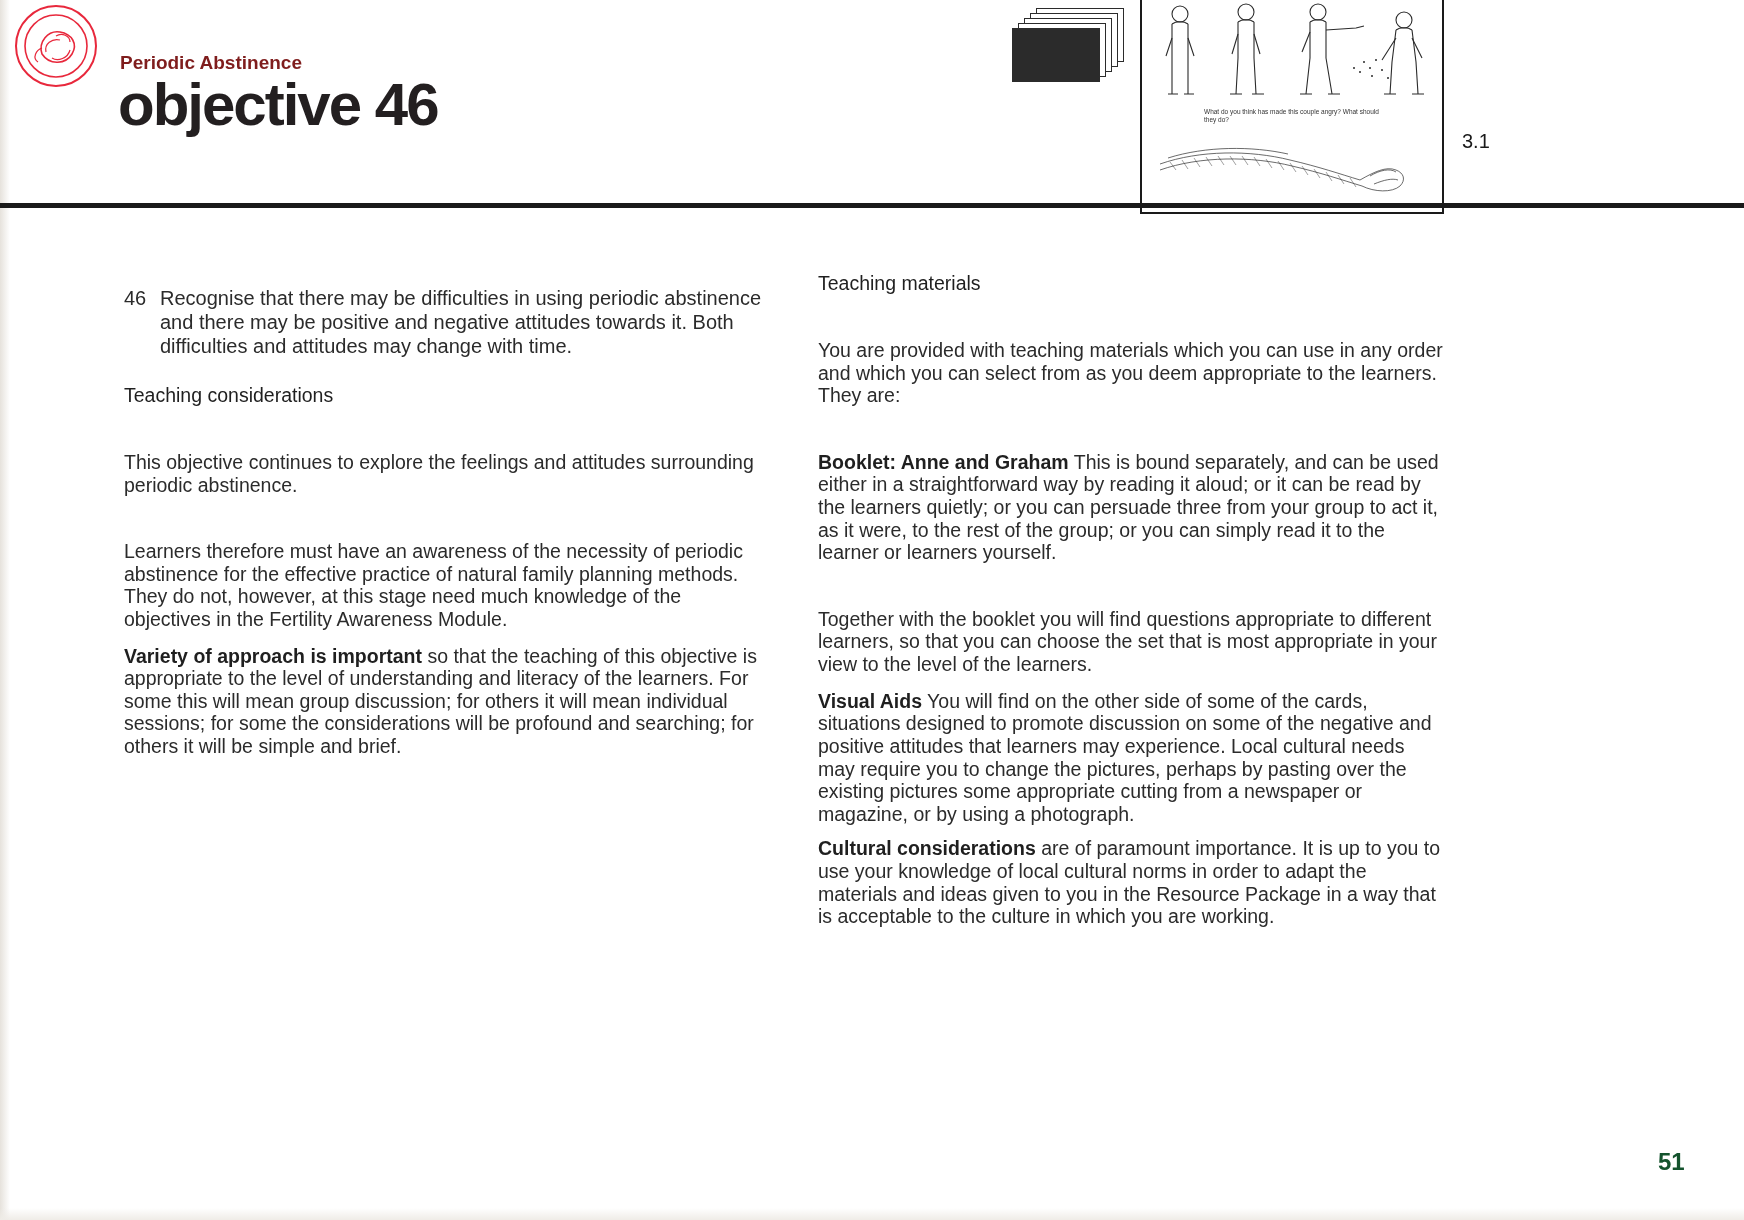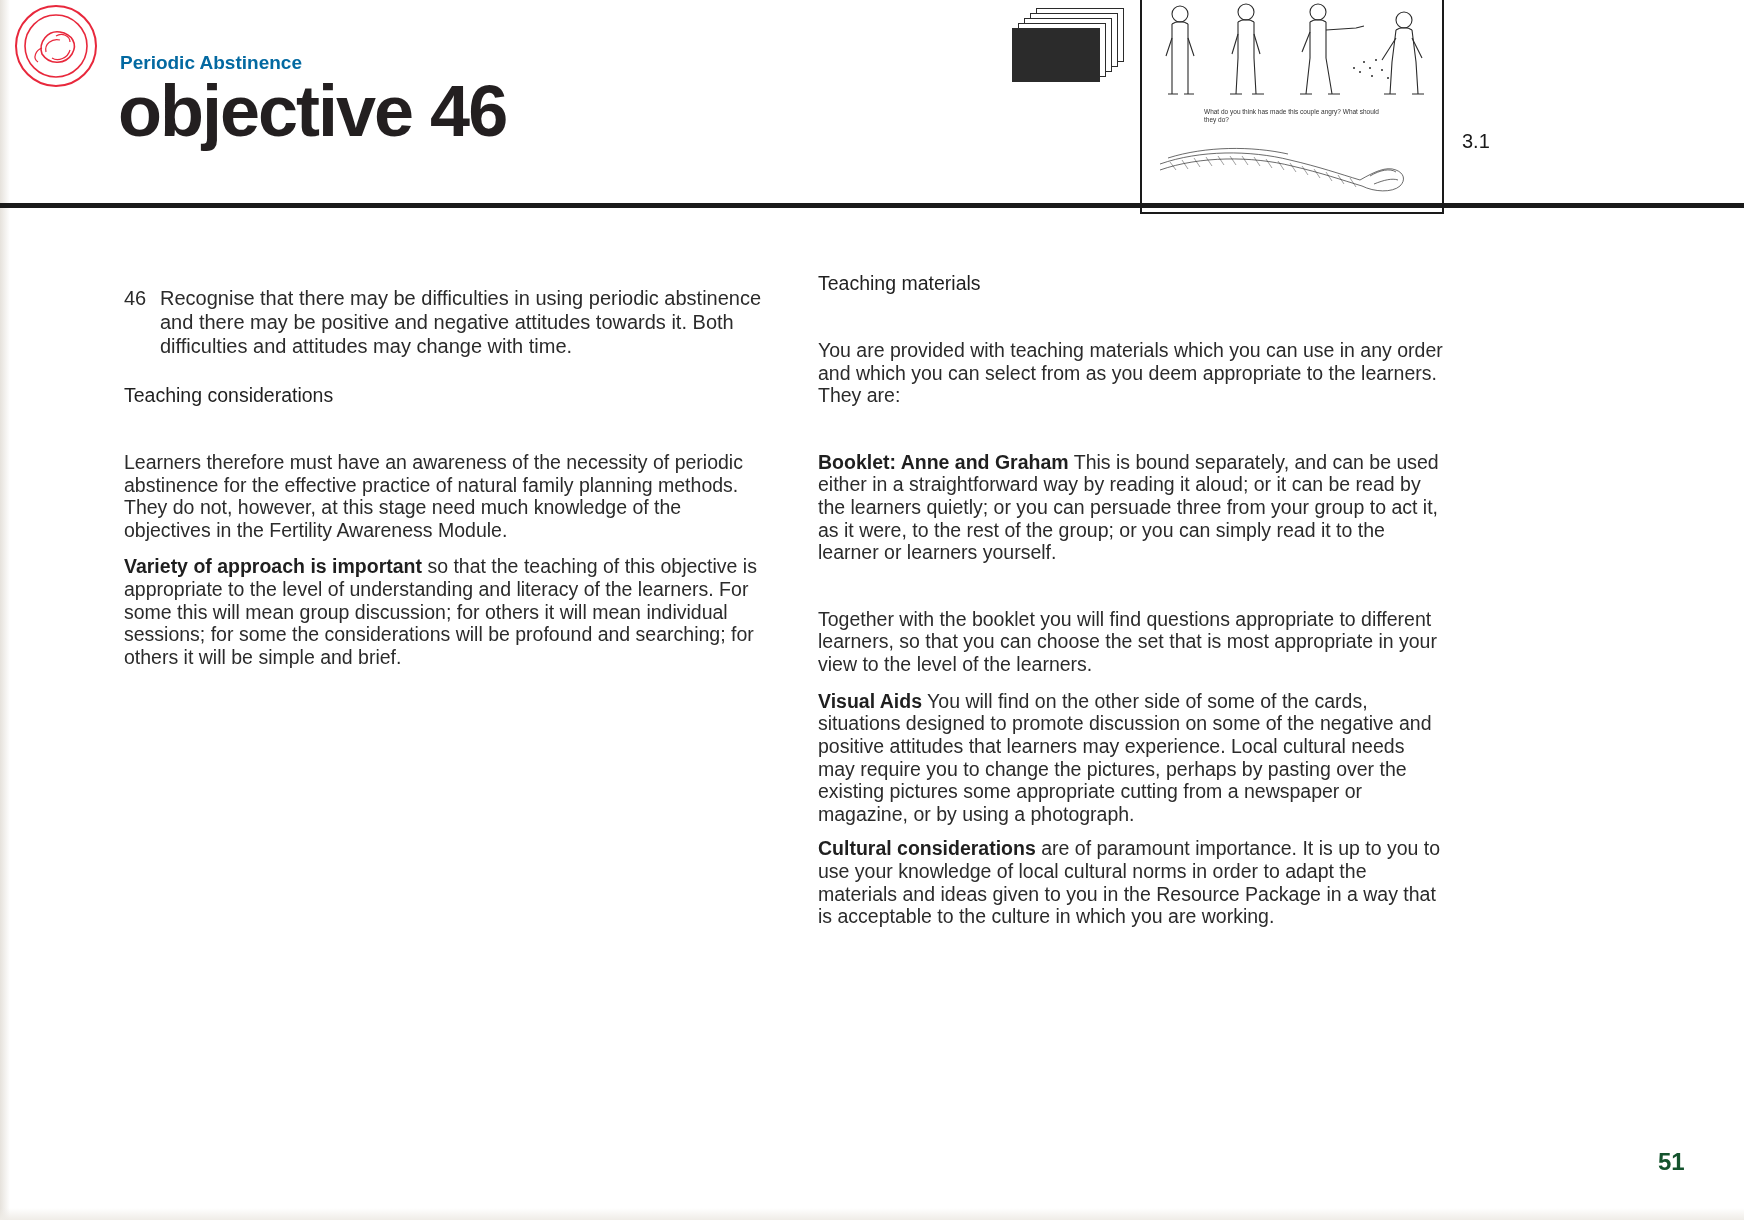--- a/index.html
+++ b/index.html
@@ -49,27 +49,27 @@
     font-weight: bold;
     color: #e8283c;
     letter-spacing: .1px;
   }
   .subkicker {
     position: absolute;
     left: 120px;
     top: 52px;
     font-size: 19px;
     font-weight: bold;
-    color: #0369a1;
+    color: #7f1d1d;
   }
   .objective-title {
     position: absolute;
     left: 118px;
     top: 75px;
-    font-size: 72px;
+    font-size: 60px;
     font-weight: bold;
     letter-spacing: -2px;
     color: #231f20;
     line-height: 1;
   }
 
   
   .cards-stack {
     position: absolute;
     left: 1012px;
@@ -305,20 +305,21 @@
 
 <div class="col-left">
 
   <div class="obj-statement">
     <span class="obj-num">46</span>
     <span>Recognise that there may be difficulties in using periodic abstinence and there may be positive and negative attitudes towards it. Both difficulties and attitudes may change with time.</span>
   </div>
 
   <h2 class="sec">Teaching considerations</h2>
 
+  <p class="para gap-sm">This objective continues to explore the feelings and attitudes surrounding periodic abstinence.</p>
 
   <p class="para gap-sm">Learners therefore must have an awareness of the necessity of periodic abstinence for the effective practice of natural family planning methods. They do not, however, at this stage need much knowledge of the objectives in the Fertility Awareness Module.</p>
 
   <p class="para">
     <span class="lead-bold">Variety of approach is important</span><span> so that the teaching of this objective is appropriate to the level of understanding and literacy of the learners. For some this will mean group discussion; for others it will mean individual sessions; for some the considerations will be profound and searching; for others it will be simple and brief.</span>
   </p>
 
 </div>
 
 <div class="col-right">

